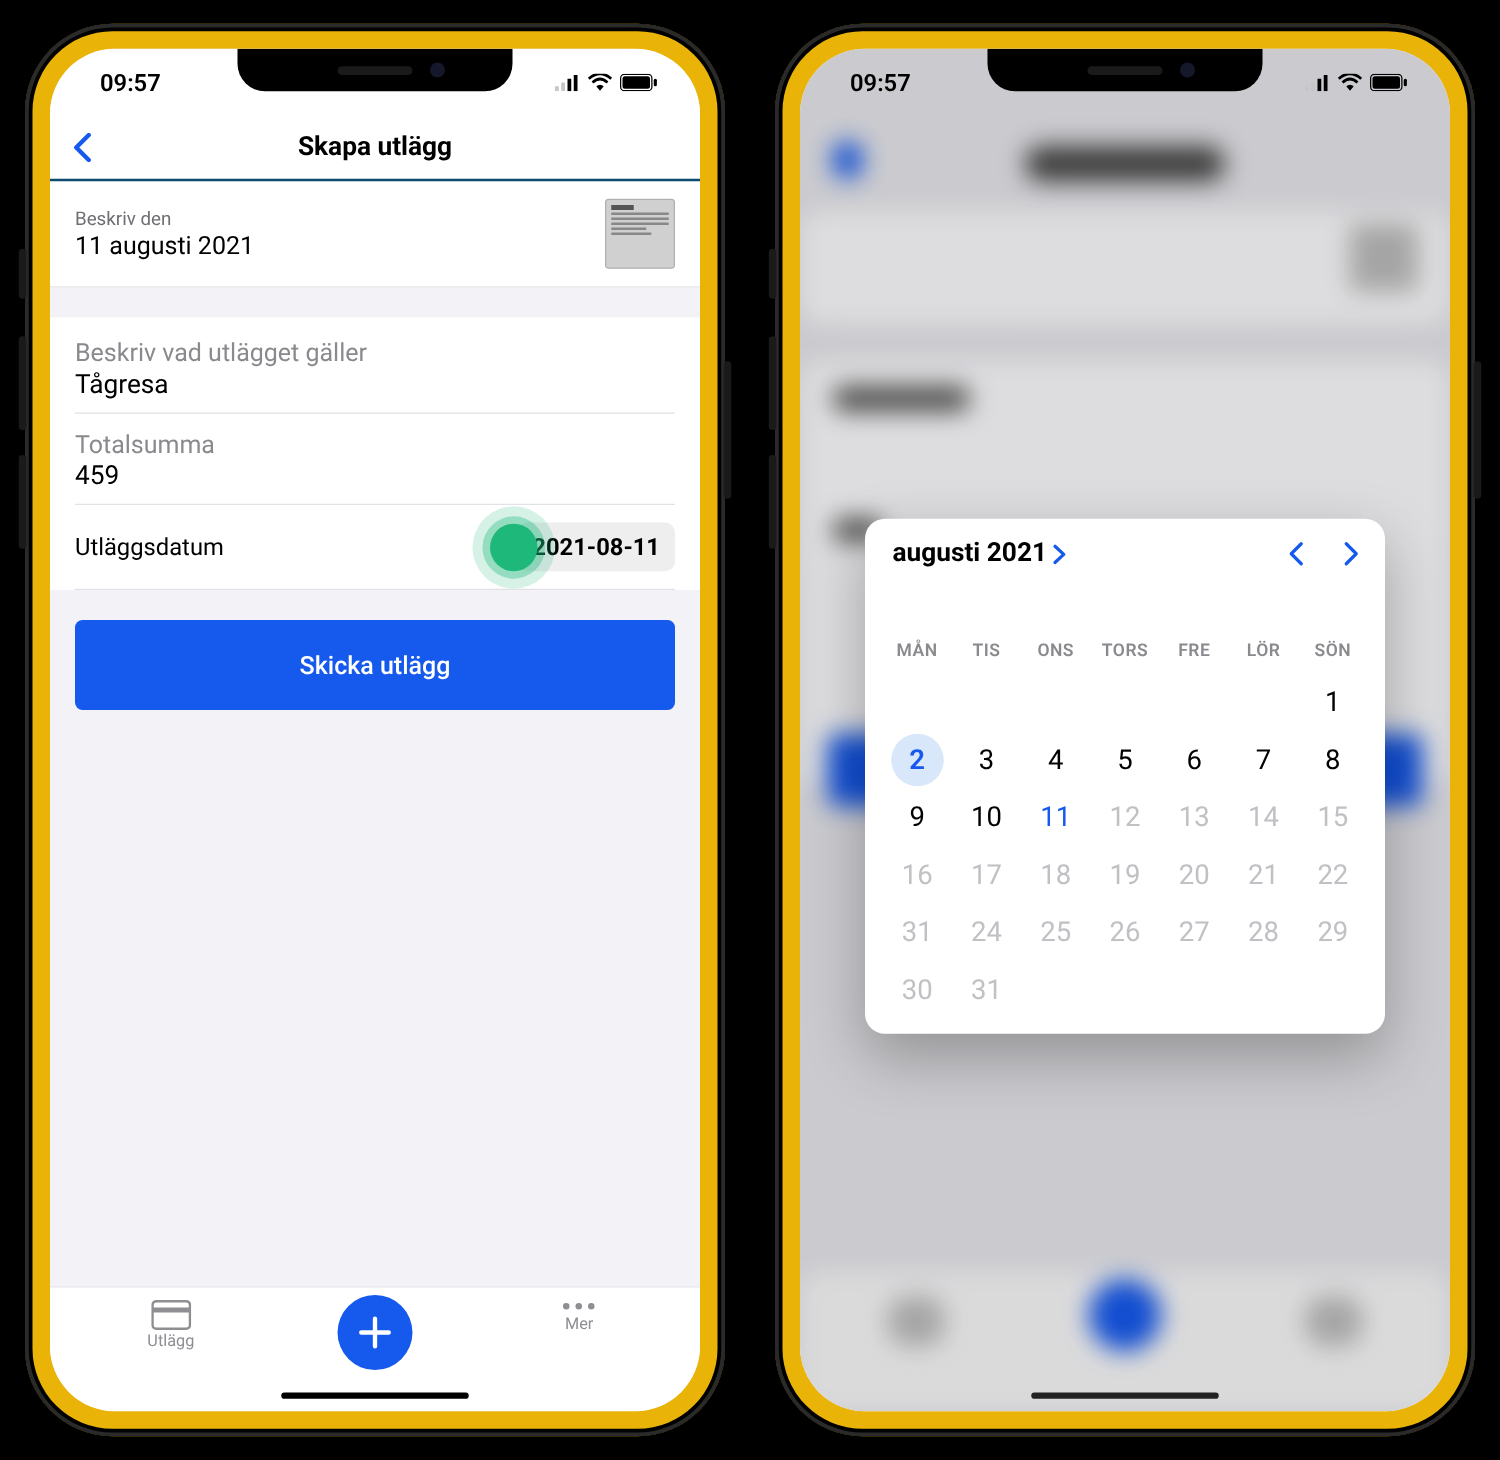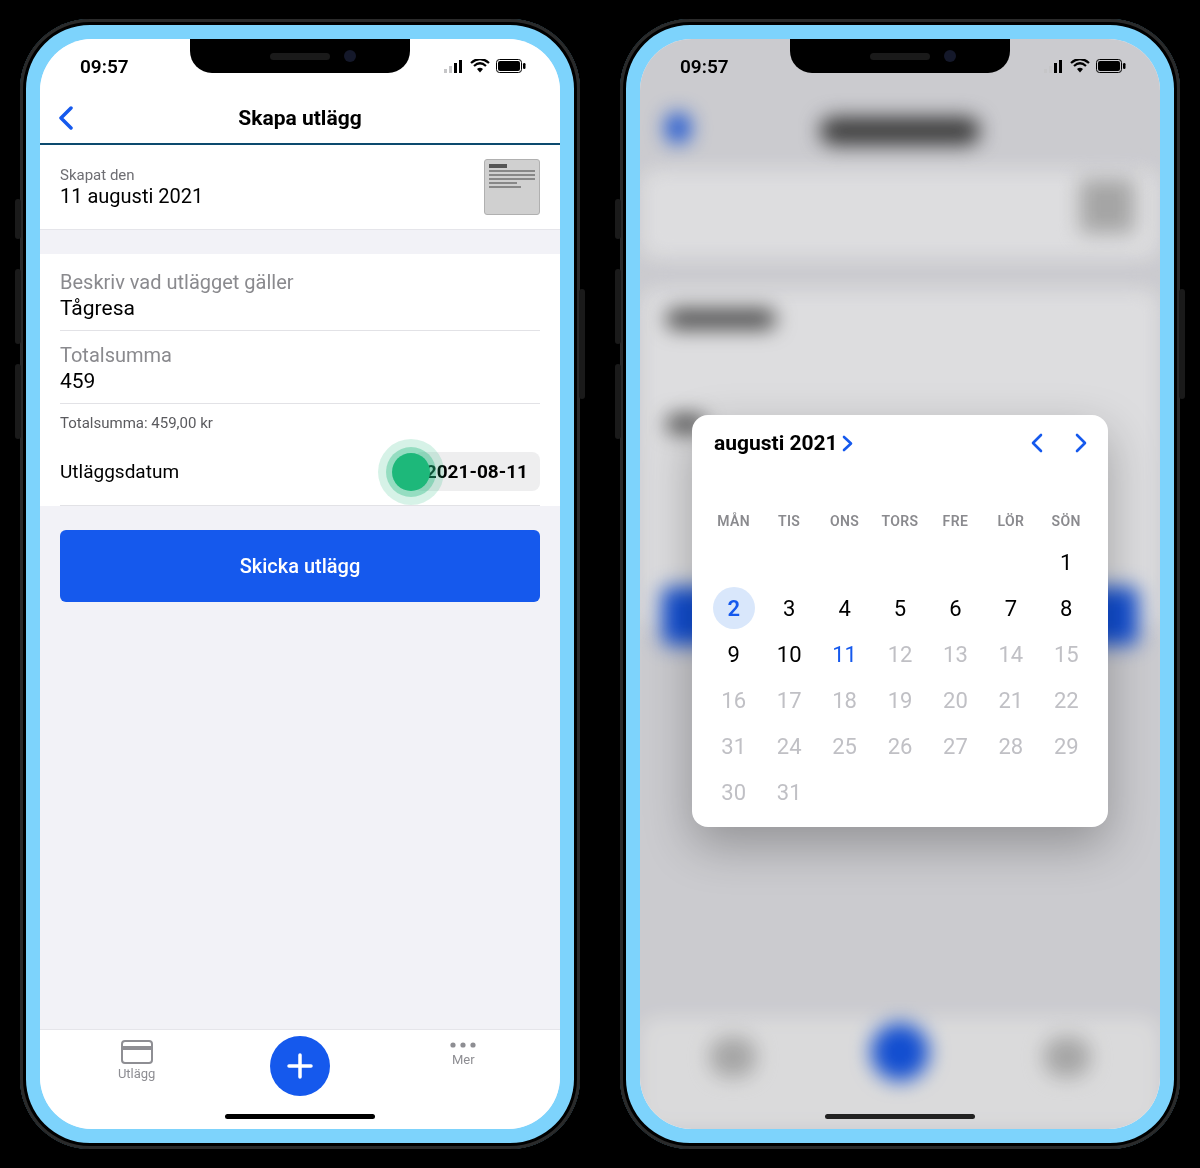--- a/index.html
+++ b/index.html
@@ -1,19 +1,19 @@
 <!DOCTYPE html>
 <html><head>
 <meta charset="utf-8">
 <style>
   * { box-sizing: border-box; margin: 0; padding: 0; font-family: -apple-system, BlinkMacSystemFont, "Segoe UI", Roboto, sans-serif; }
   body { background:#000; width:1200px; height:1168px; display:flex; gap:40px; justify-content:center; align-items:center; }
 
   .phone {
-    width:560px; height:1130px; background:#7dd3fc; border-radius:70px; position:relative;
+    width:560px; height:1130px; background:#eab308; border-radius:70px; position:relative;
     box-shadow:0 0 0 3px #2a2a2a inset, 0 0 0 6px #000 inset;
     padding:20px;
   }
   .side-btn { position:absolute; background:#1a1a1a; border-radius:4px; }
   .sb-l1 { left:-5px; top:180px; width:6px; height:40px; }
   .sb-l2 { left:-5px; top:250px; width:6px; height:75px; }
   .sb-l3 { left:-5px; top:345px; width:6px; height:75px; }
   .sb-r  { right:-5px; top:270px; width:6px; height:110px; }
 
   .screen {
@@ -165,21 +165,21 @@
       <span class="back">
         <svg width="16" height="24" viewBox="0 0 16 24">
             <path d="M13 2 L3 12 L13 22" fill="none" stroke="#1559ed" stroke-width="3.5" stroke-linecap="round" stroke-linejoin="round"></path>
           </svg>
       </span>
       <span class="title">Skapa utlägg</span>
     </div>
 
     <div class="card-sec">
       <div>
-        <div class="lbl">Skapat den</div>
+        <div class="lbl">Beskriv den</div>
         <div class="val">11 augusti 2021</div>
       </div>
       <div class="thumb">
         <div class="h"></div>
           <div></div>
           <div></div>
           <div></div>
           <div style="width:60%"></div>
           <div style="width:70%"></div>
       </div>
@@ -189,21 +189,20 @@
 
     <div class="form">
       <div class="field">
         <div class="lbl">Beskriv vad utlägget gäller</div>
         <div class="val">Tågresa</div>
       </div>
       <div class="field">
         <div class="lbl">Totalsumma</div>
         <div class="val">459</div>
       </div>
-      <div class="helper">Totalsumma: 459,00 kr</div>
       <div class="daterow">
         <span class="lbl2">Utläggsdatum</span>
         <div class="pulse"></div>
         <span class="datepill">2021-08-11</span>
       </div>
     </div>
 
     <div class="submit">Skicka utlägg</div>
 
     <div class="tabbar">

